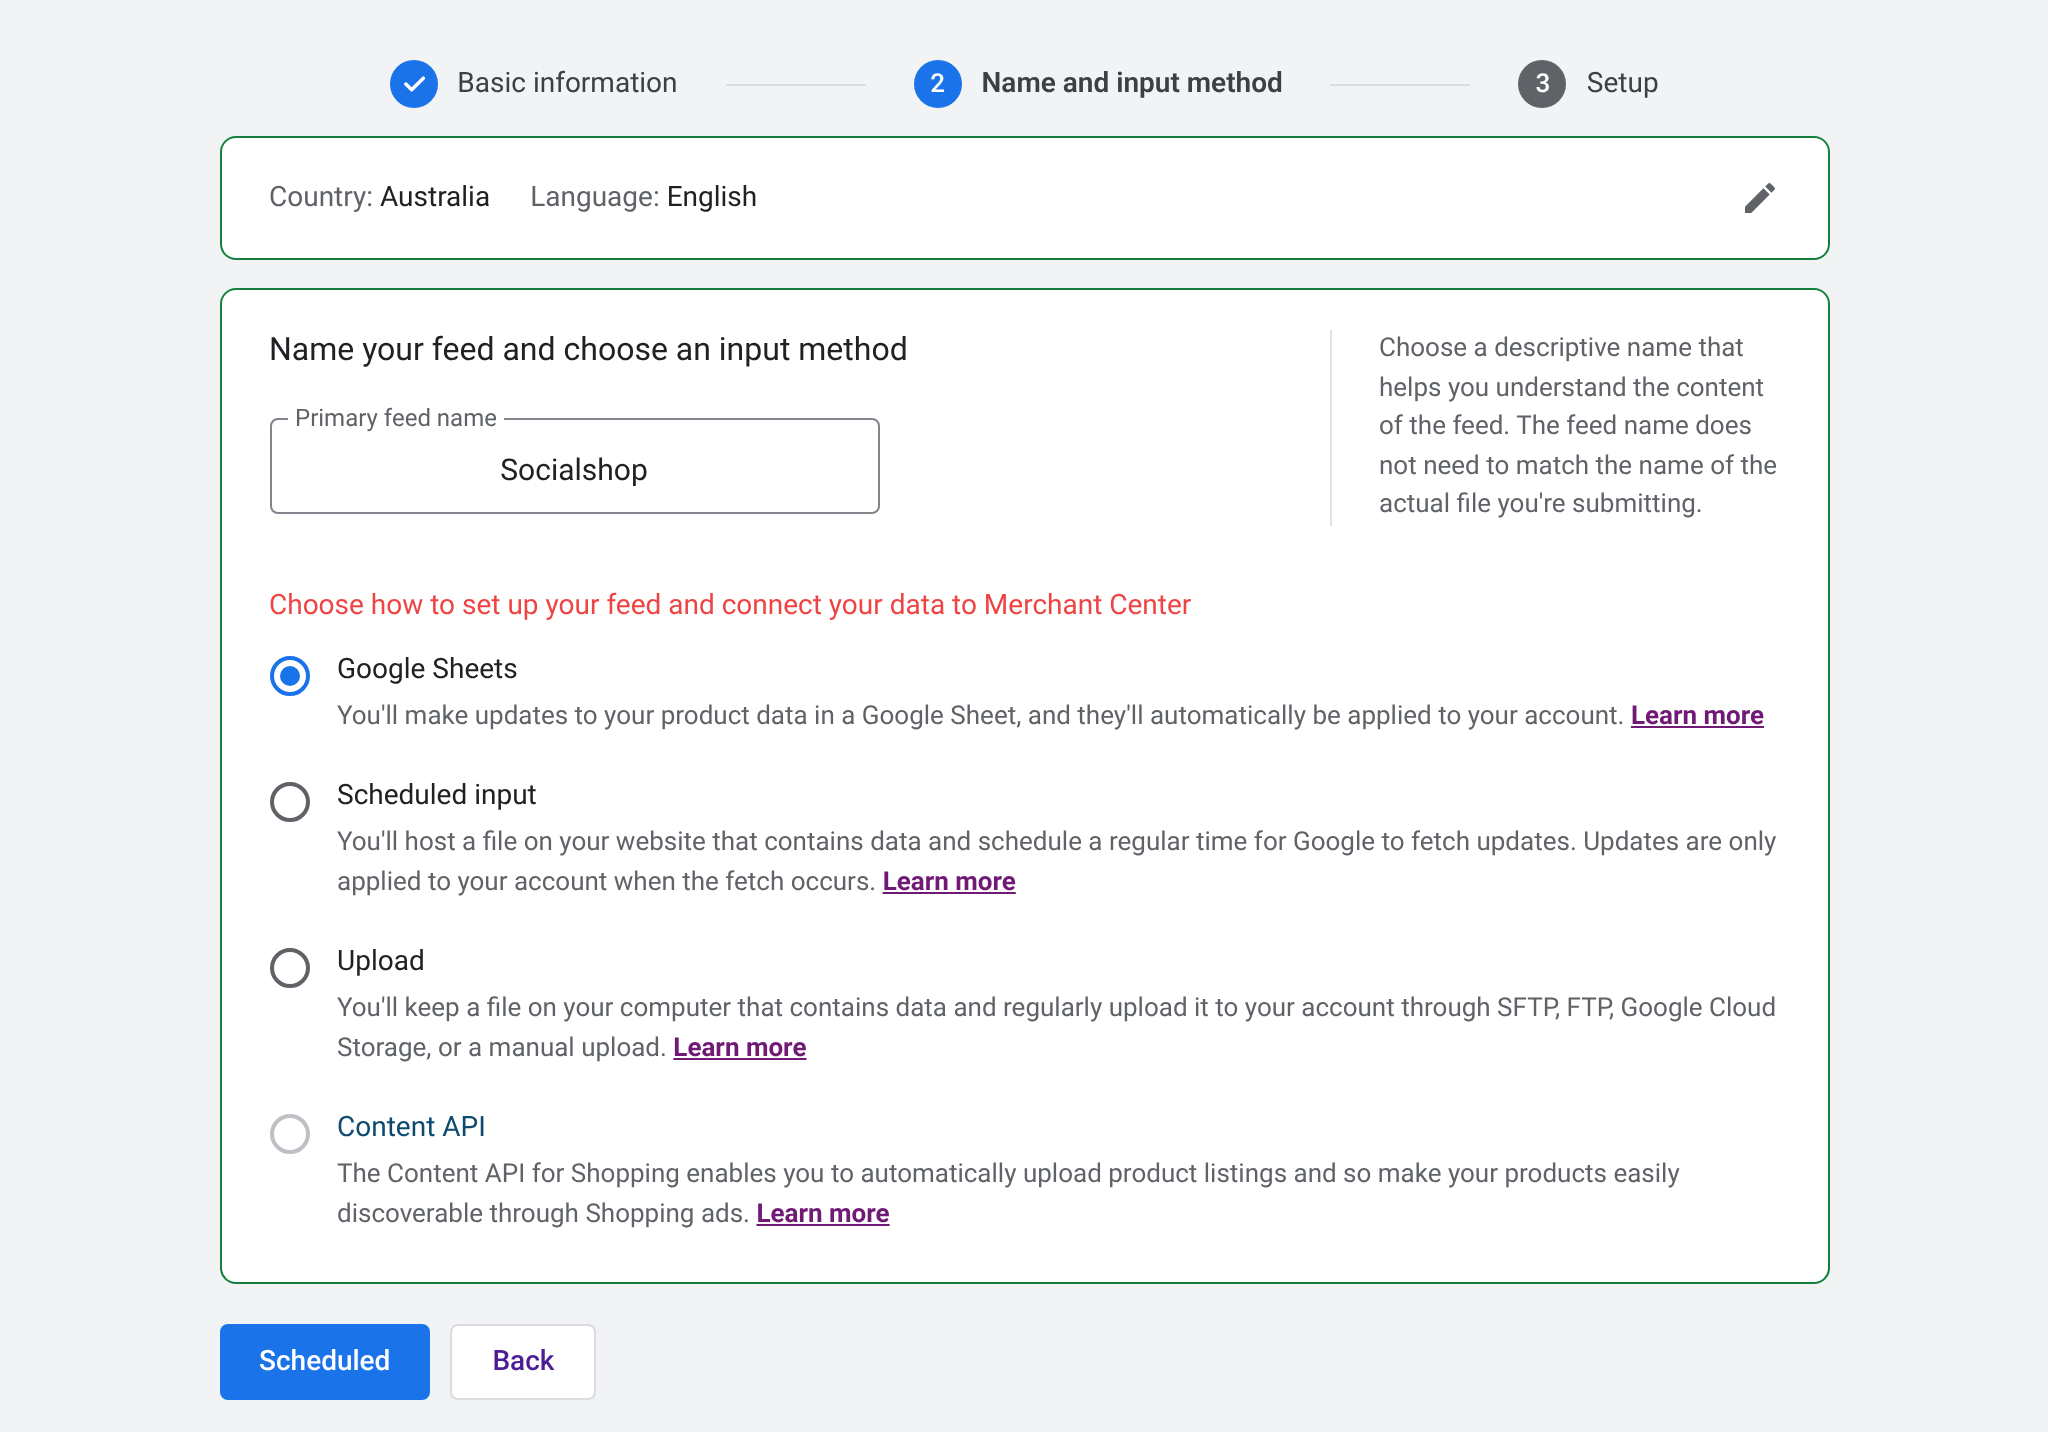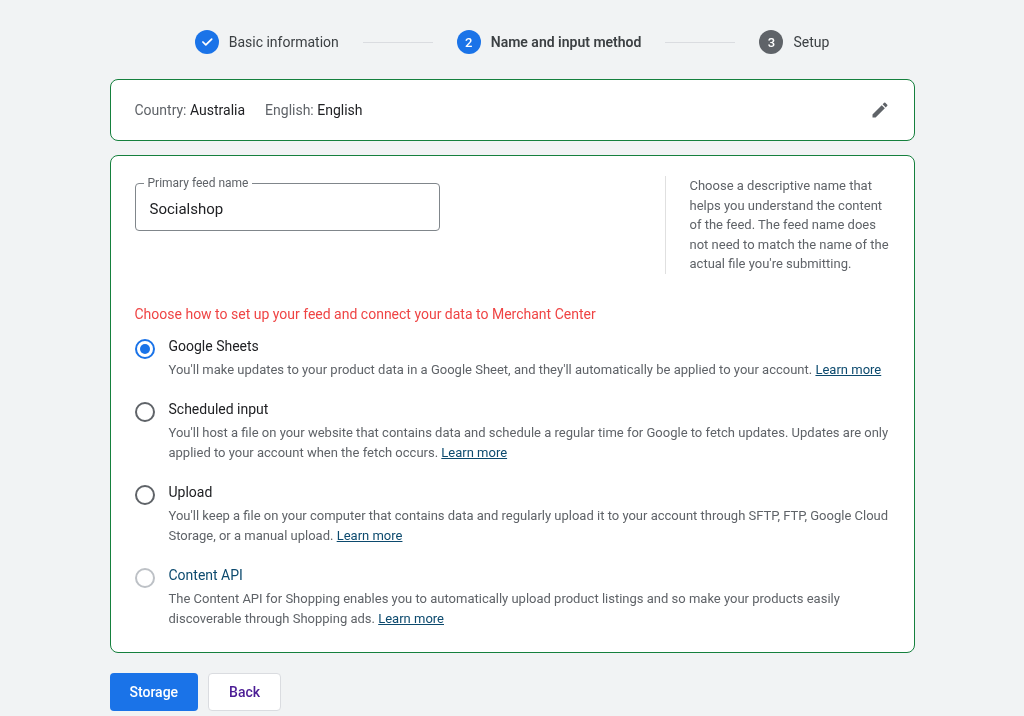--- a/index.html
+++ b/index.html
@@ -12,21 +12,21 @@
       color: #3c4043;
       font-size: 14px;
     }
     .container { width: 805px; margin: 0 auto; }
     
     .stepper {
       display: flex;
       align-items: center;
       justify-content: center;
       gap: 24px;
-      margin-bottom: 25px;
+      margin-bottom: 14px;
     }
     .step {
       display: flex;
       align-items: center;
       gap: 10px;
     }
     .step-circle {
       width: 24px;
       height: 24px;
       border-radius: 50%;
@@ -103,20 +103,21 @@
     }
     .text-input {
       border: none;
       outline: none;
       width: 100%;
       padding: 10px 14px 12px;
       font-size: 15px;
       color: #202124;
       background: transparent;
       font-family: inherit;
+      text-align: center;
     }
     
     .subsection-heading {
       font-size: 14px;
       color: #ef4444;
       margin-bottom: 16px;
     }
     
     .radio-option {
       display: flex;
@@ -144,23 +145,24 @@
       border-radius: 50%;
       top: 3px;
       left: 3px;
     }
     .radio-circle.disabled { border-color: #bdc1c6; }
     .radio-content { flex: 1; }
     .radio-title { font-size: 14px; color: #202124; margin-bottom: 6px; }
     .radio-title.disabled { color: #0c4a6e; }
     .radio-desc { font-size: 13px; color: #5f6368; line-height: 1.5; }
     .learn-more {
-      color: #0c4a6e;
+      color: #701a75;
       text-decoration: underline;
       cursor: pointer;
+      font-weight: bold;
     }
     
     .button-row {
       display: flex;
       gap: 10px;
       margin-top: 20px;
     }
     .btn {
       padding: 10px 20px;
       border-radius: 4px;
@@ -206,34 +208,35 @@
     </div>
   </div>
 
   <div class="card">
     <div class="summary-row">
       <div class="summary-text">
         <span class="summary-item">
           <span class="summary-label">Country: </span><span class="summary-value">Australia</span>
         </span>
         <span class="summary-item">
-          <span class="summary-label">English: </span><span class="summary-value">English</span>
+          <span class="summary-label">Language: </span><span class="summary-value">English</span>
         </span>
       </div>
       <span class="edit-icon">
         <svg width="20" height="20" viewBox="0 0 24 24" fill="#5f6368">
             <path d="M3 17.25V21h3.75L17.81 9.94l-3.75-3.75L3 17.25zM20.71 7.04a1 1 0 0 0 0-1.41l-2.34-2.34a1 1 0 0 0-1.41 0l-1.83 1.83 3.75 3.75 1.83-1.83z"></path>
           </svg>
       </span>
     </div>
   </div>
 
   <div class="card main-card">
     <div class="top-section">
       <div class="left-col">
+        <div class="section-heading">Name your feed and choose an input method</div>
         <div class="input-group">
           <fieldset class="input-fieldset">
             <legend class="input-legend">Primary feed name</legend>
             <input type="text" class="text-input" value="Socialshop" style="">
           </fieldset>
         </div>
       </div>
       <div class="right-col">Choose a descriptive name that helps you understand the content of the feed. The feed name does not need to match the name of the actual file you're submitting.</div>
     </div>
 
@@ -267,17 +270,17 @@
       <div class="radio-circle disabled"></div>
       <div class="radio-content">
         <div class="radio-title disabled">Content API</div>
         <div class="radio-desc"><span>The Content API for Shopping enables you to automatically upload product listings and so make your products easily discoverable through Shopping ads. </span><a class="learn-more">Learn more</a></div>
       </div>
     </div>
 
   </div>
 
   <div class="button-row">
-    <button class="btn btn-primary">Storage</button>
+    <button class="btn btn-primary">Scheduled</button>
     <button class="btn btn-secondary">Back</button>
   </div>
 
 </div>
 
 </body></html>

